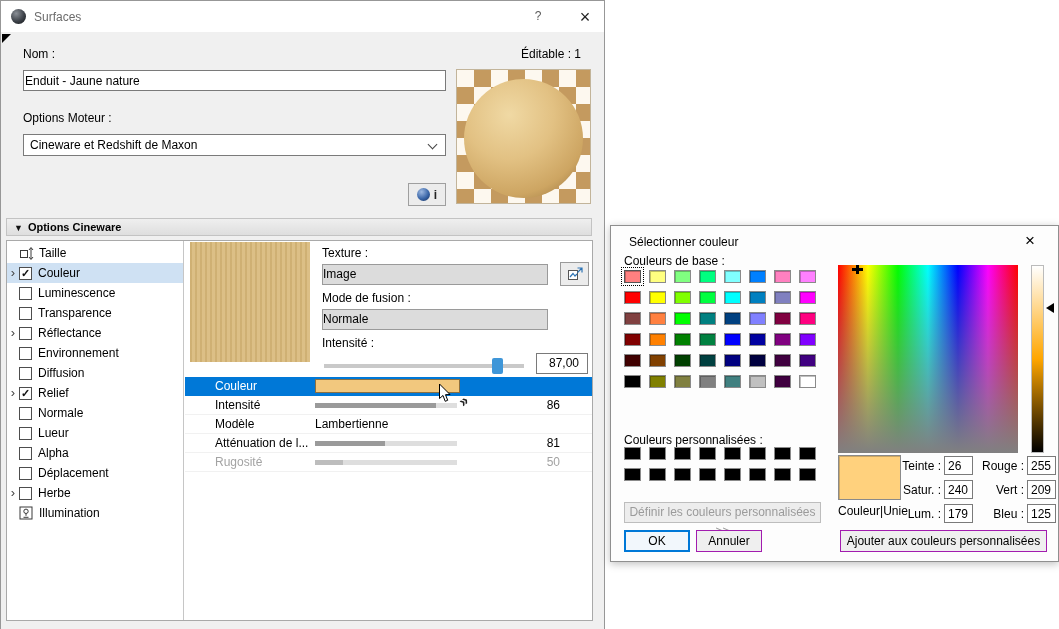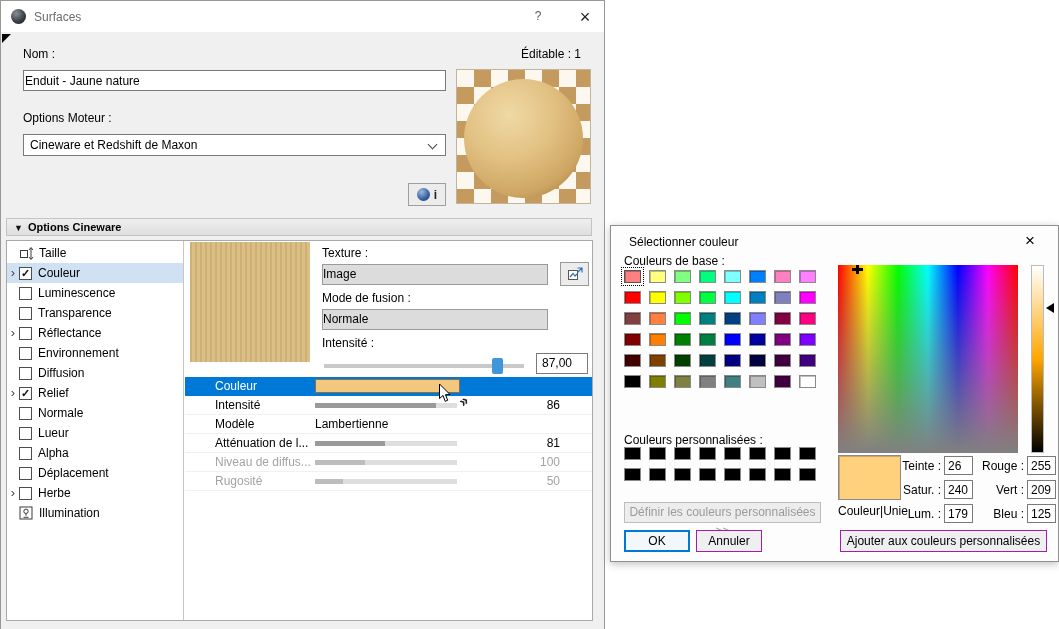--- a/index.html
+++ b/index.html
@@ -54,21 +54,21 @@
     background-image:repeating-linear-gradient(90deg, rgba(120,90,40,0.10) 0 2px, rgba(255,255,255,0.08) 2px 5px);}
   .panel-label{position:absolute;color:#000;}
   .gray-btn{position:absolute;height:21px;background:#dcdcdc;border:1px solid #9a9a9a;text-align:left;line-height:19px;}
   #image-btn{left:137px;top:23px;width:226px;}
   #fusion-btn{left:137px;top:68px;width:226px;}
   #tex-icon-btn{position:absolute;left:375px;top:21px;width:29px;height:24px;background:#ececec;border:1px solid #9a9a9a;display:flex;align-items:center;justify-content:center;}
 
   #main-slider{position:absolute;left:139px;top:116px;width:200px;height:18px;}
   #main-slider .track{position:absolute;left:0;right:0;top:7px;height:4px;background:#c9c9c9;}
   #main-slider .thumb{position:absolute;top:1px;width:11px;height:16px;background:#3f96d8;border-radius:2px;}
-  #intensity-value{position:absolute;left:351px;top:112px;width:52px;height:21px;border:1px solid #7a7a7a;background:#fff;line-height:19px;padding-left:5px;}
+  #intensity-value{position:absolute;left:351px;top:112px;width:52px;height:21px;border:1px solid #7a7a7a;background:#fff;line-height:19px;padding-left:12px;}
 
   #properties-table{position:absolute;left:0;top:136px;right:0;}
   .prow{position:relative;height:19px;border-bottom:1px solid #f1f1f1;background:#fff;}
   .prow.psel{background:#0078d7;border-bottom:none;}
   .prow.psel .pname{color:#fff;}
   .prow.pdis .pname,.prow.pdis .pval{color:#a3a3a3;}
   .pname{position:absolute;left:30px;top:2px;white-space:nowrap;}
   .pswatch{position:absolute;left:130px;top:2px;width:145px;height:14px;border:1px solid #8b6f3f;}
   .ptrack{position:absolute;left:130px;top:7px;width:142px;height:5px;background:#dedede;}
   .pfill{position:absolute;left:0;top:0;height:100%;background:#9a9a9a;display:block;}
@@ -271,27 +271,20 @@
           <div class="prow">
             <span class="pname">Modèle</span>
             <span class="ptext">Lambertienne</span>
           </div>
           <div class="prow">
             <span class="pname">Atténuation de l...</span>
             <span class="ptrack">
               <span class="pfill" style="width: 49%;"></span>
             </span>
             <span class="pval">81</span>
-          </div>
-          <div class="prow pdis">
-            <span class="pname">Niveau de diffus...</span>
-            <span class="ptrack">
-              <span class="pfill" style="width: 35%;"></span>
-            </span>
-            <span class="pval">100</span>
           </div>
           <div class="prow pdis">
             <span class="pname">Rugosité</span>
             <span class="ptrack">
               <span class="pfill" style="width: 20%;"></span>
             </span>
             <span class="pval">50</span>
           </div>
         </div>
     </div>

